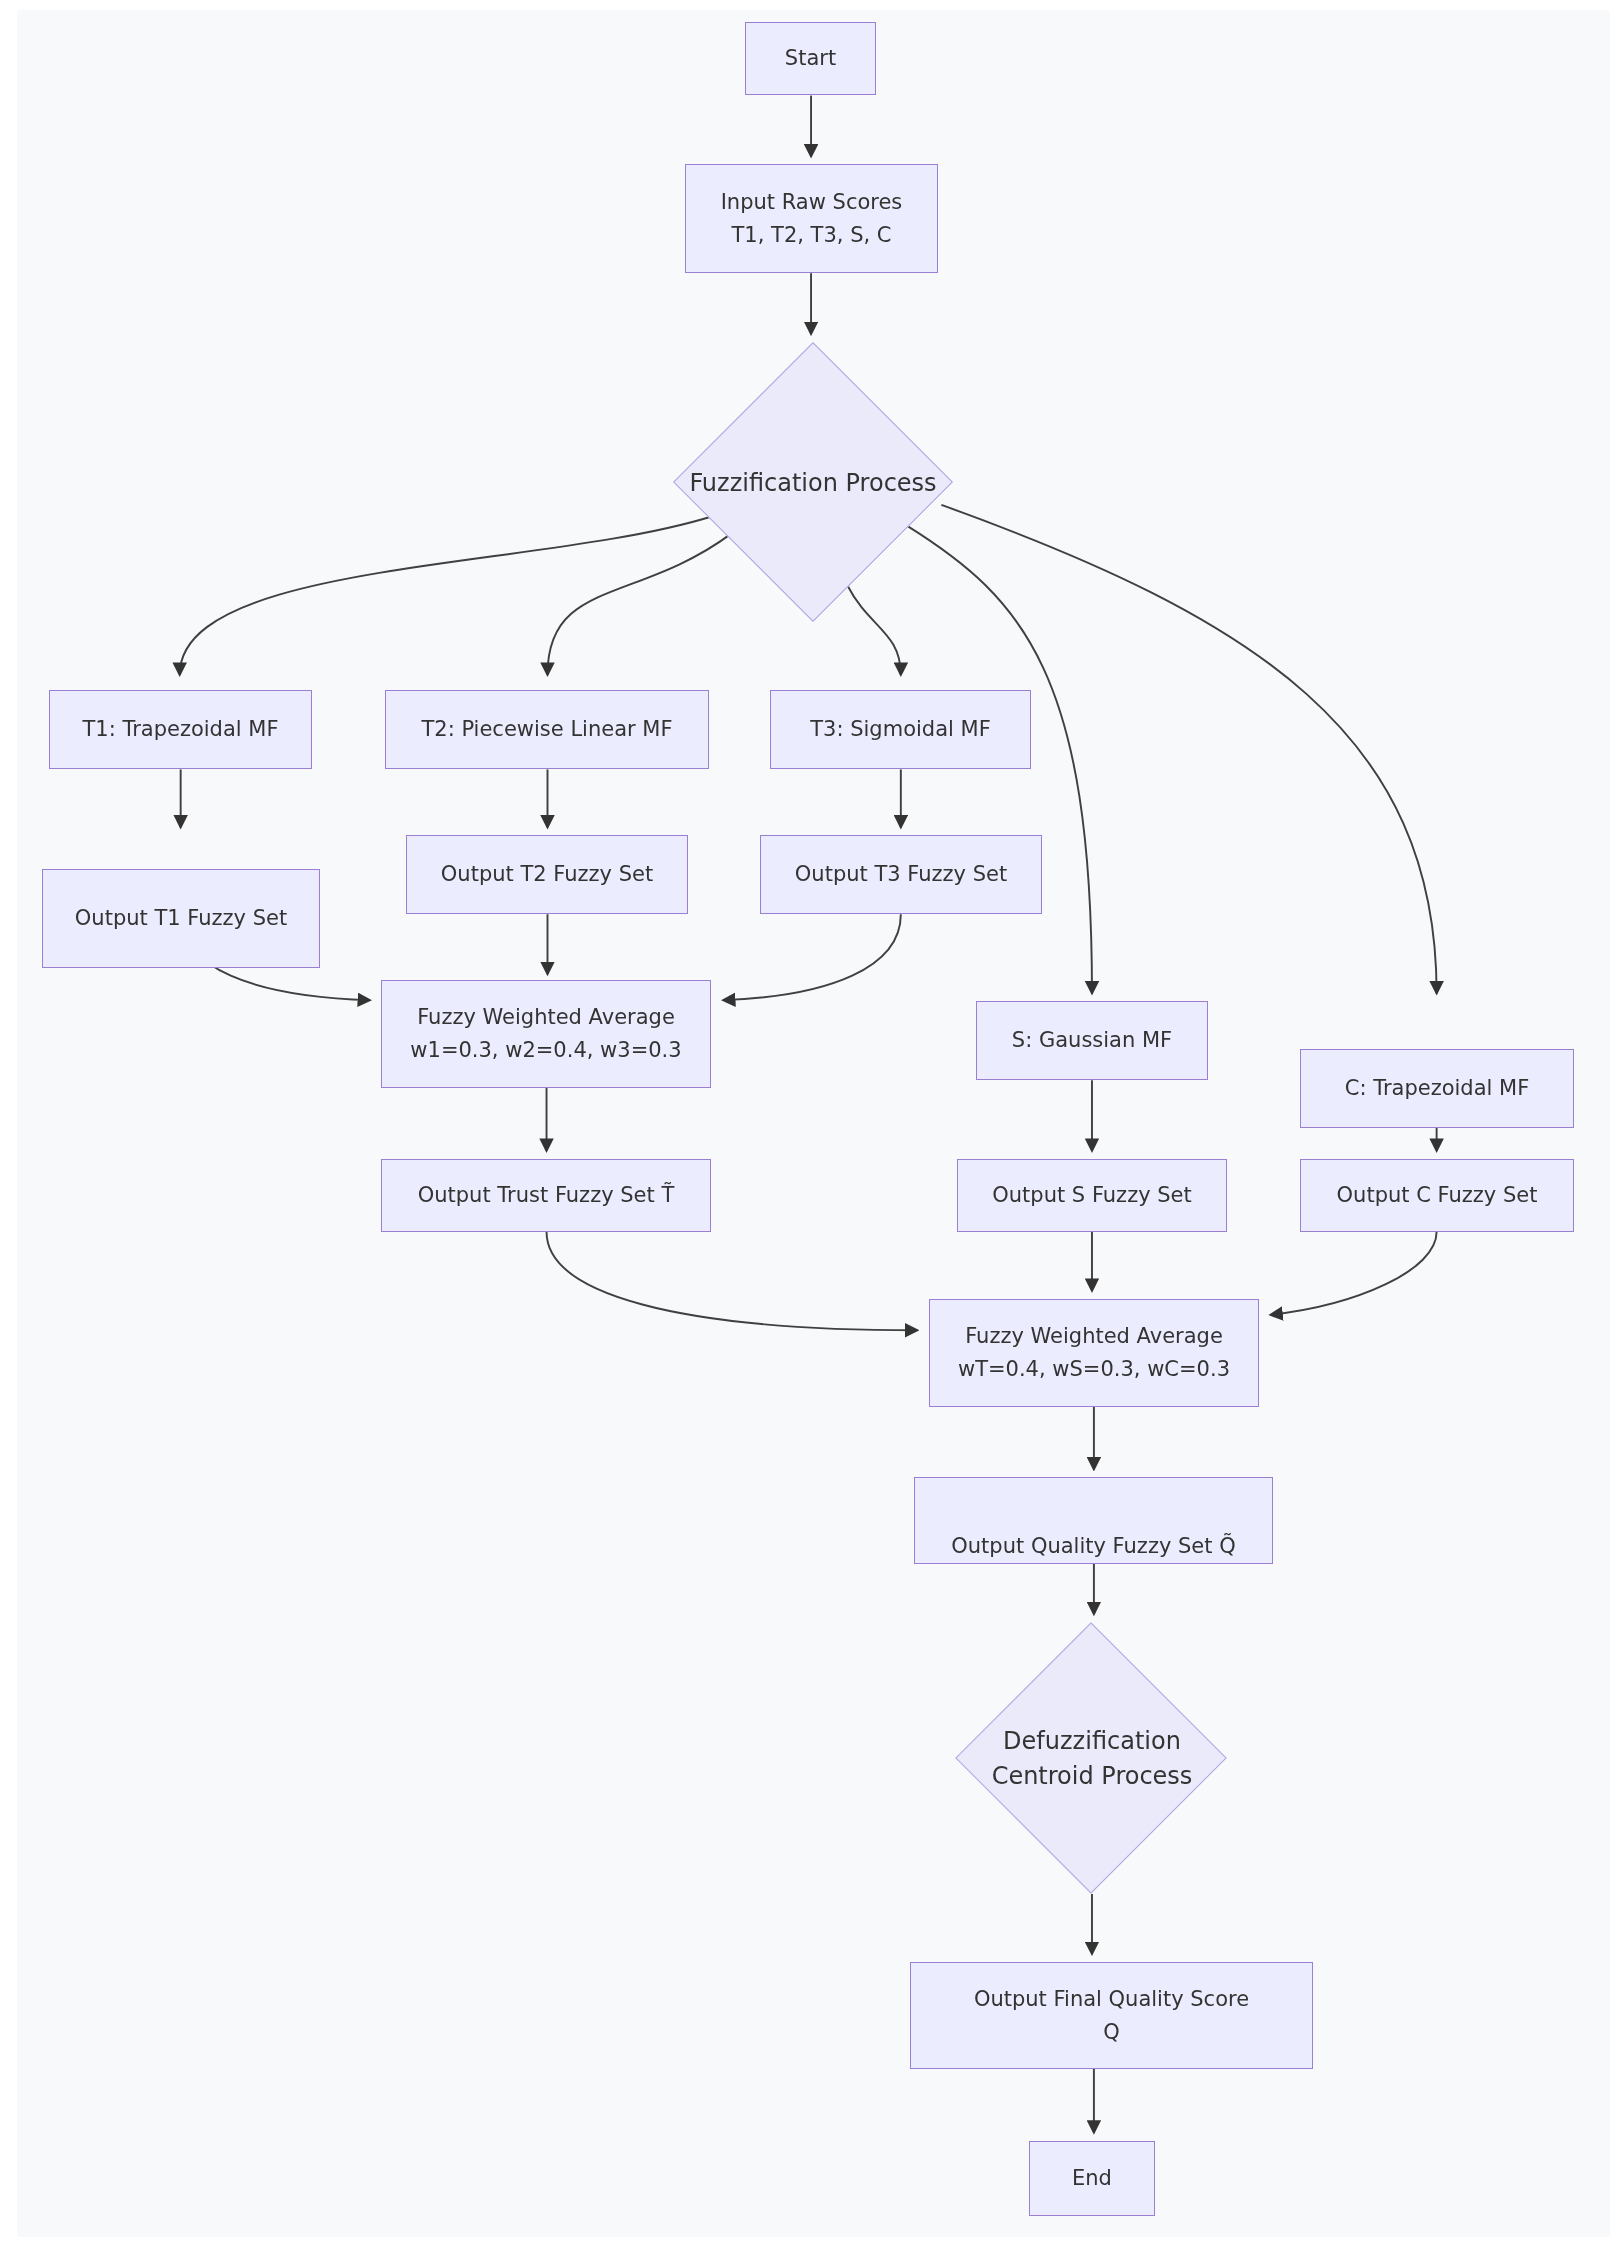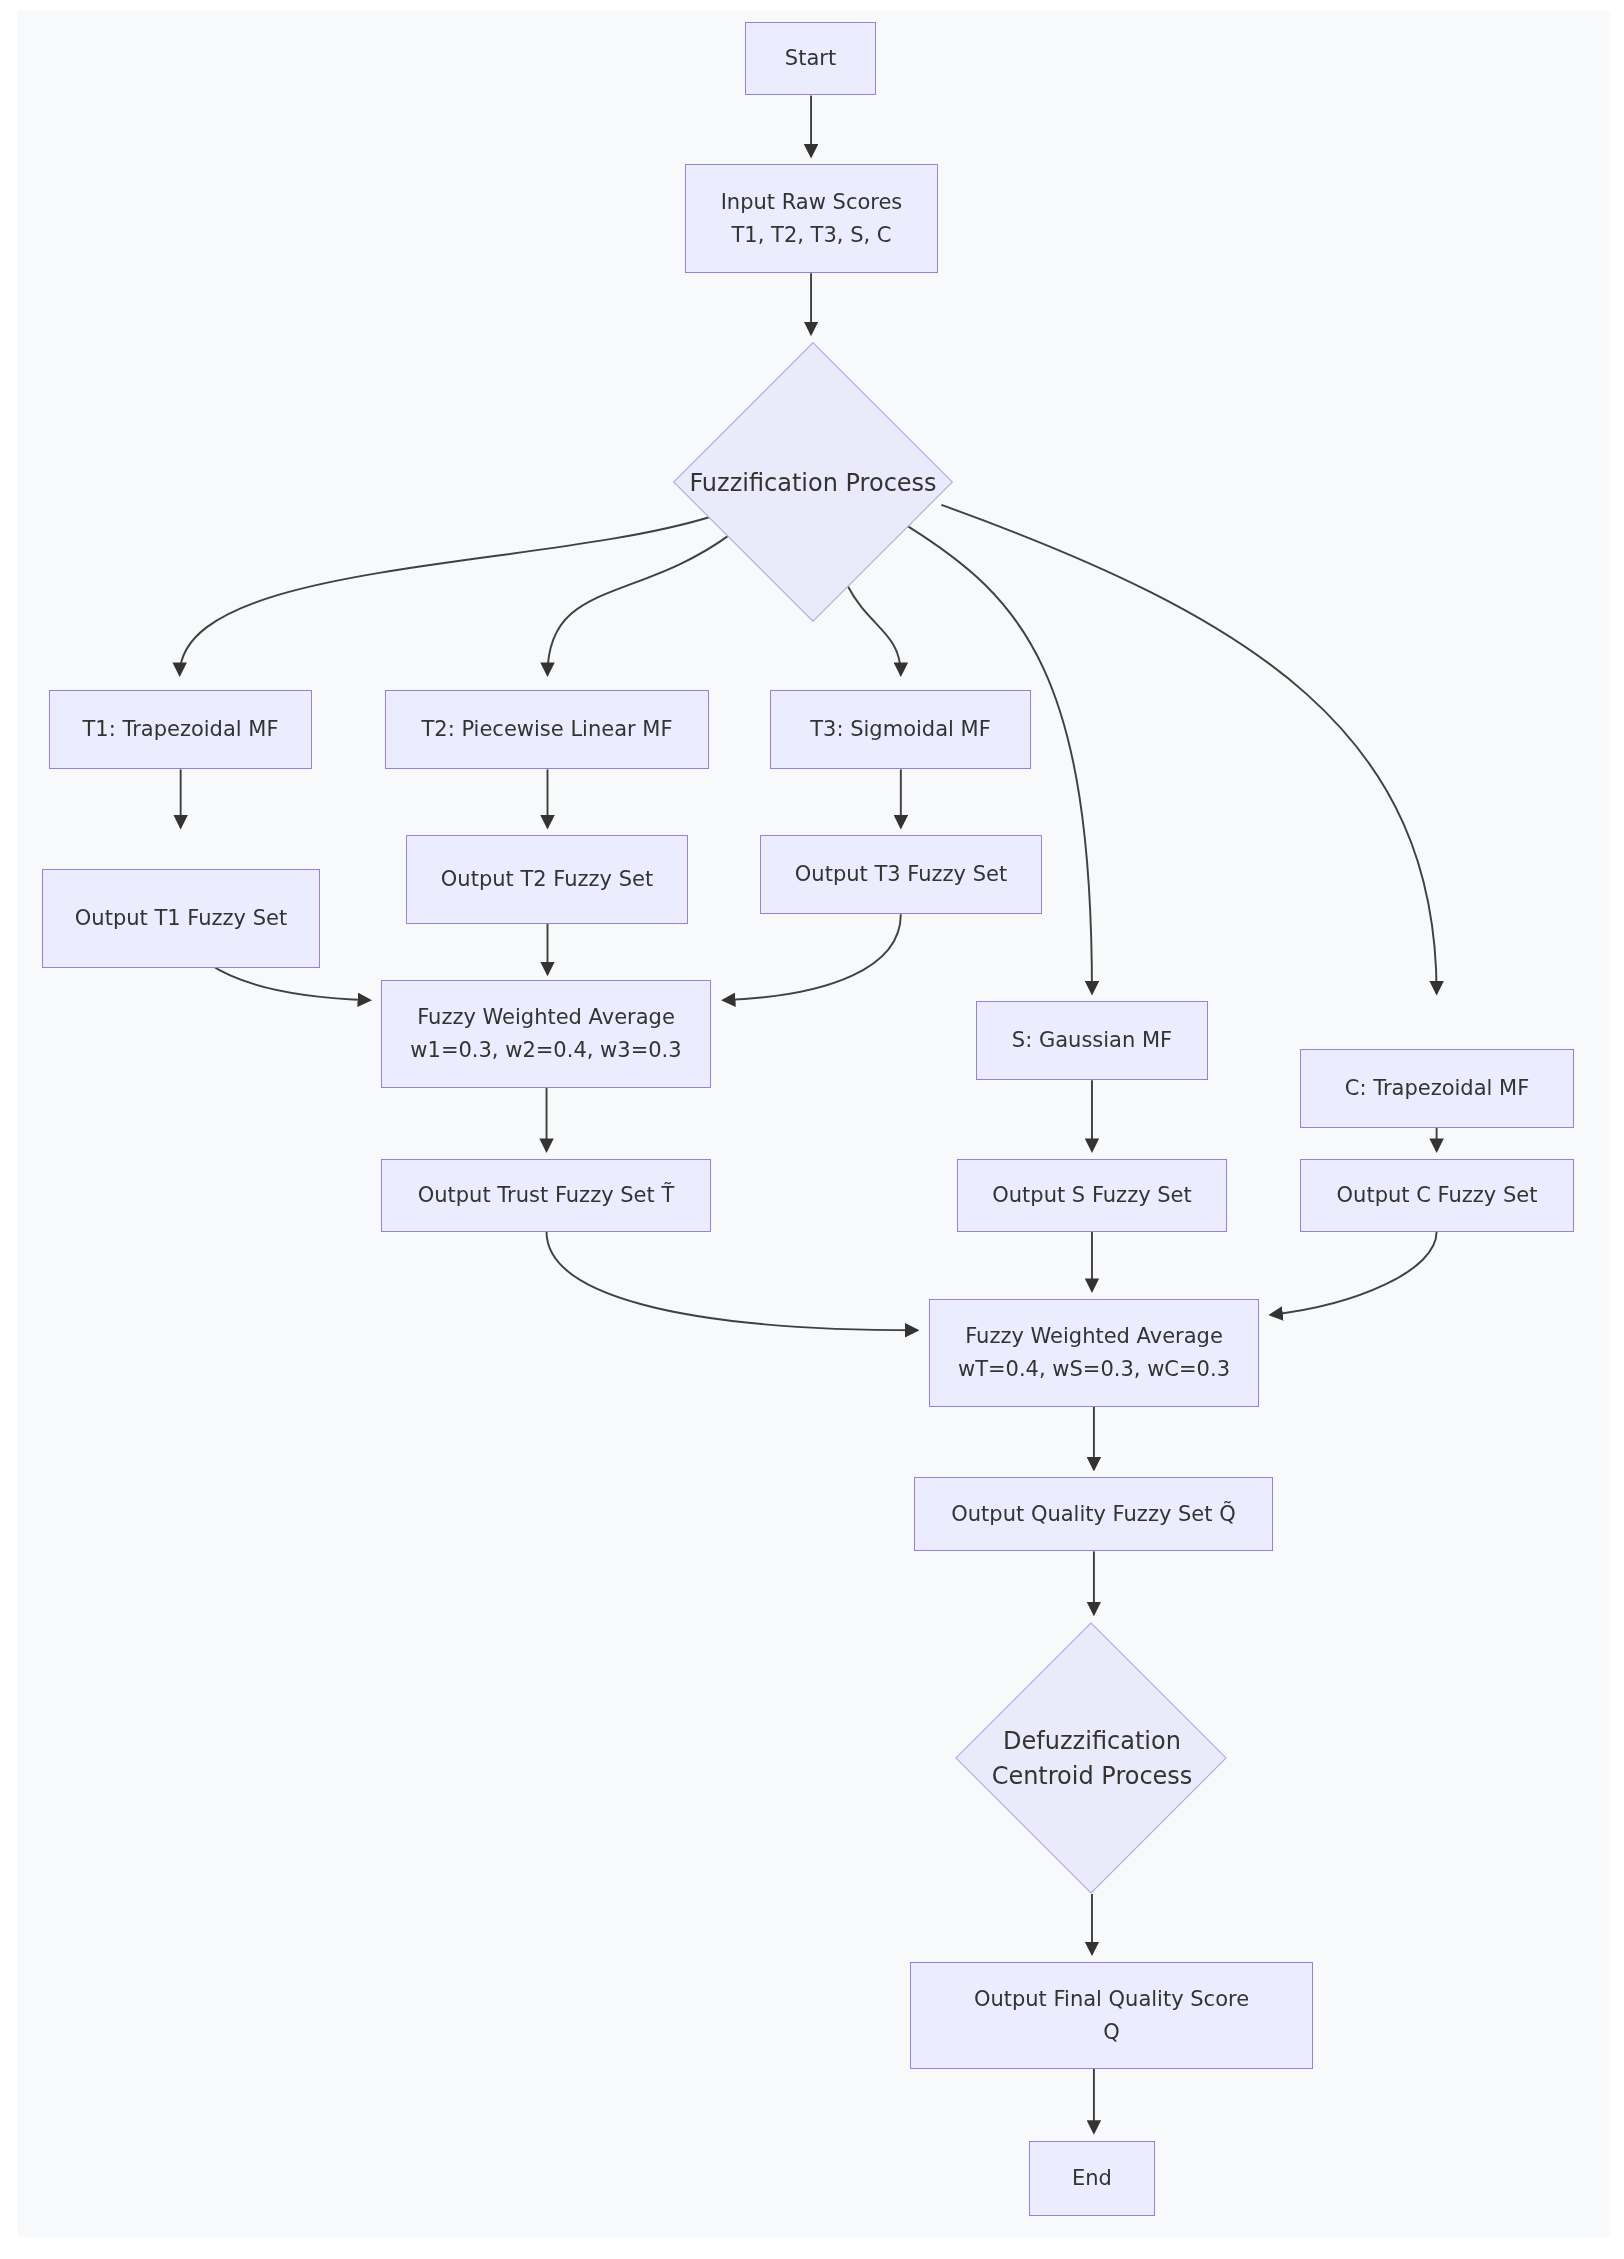--- a/index.html
+++ b/index.html
@@ -113,21 +113,21 @@
   </div>
 
   <div class="node" style="left:770px; top:690px; width:261px; height:79px;">
     <span>T3: Sigmoidal MF</span>
   </div>
 
   <div class="node" style="left:42px; top:825px; width:278px; height:99px;margin-top:44px;">
     <span>Output T1 Fuzzy Set</span>
   </div>
 
-  <div class="node" style="left:406px; top:835px; width:282px; height:89px;text-align:right;">
+  <div class="node" style="left:406px; top:835px; width:282px; height:79px;text-align:right;">
     <span>Output T2 Fuzzy Set</span>
   </div>
 
   <div class="node" style="left:760px; top:835px; width:282px; height:79px;">
     <span>Output T3 Fuzzy Set</span>
   </div>
 
   <div class="node" style="left:381px; top:980px; width:330px; height:108px;">
     <span>Fuzzy Weighted Average</span>
     <span>w1=0.3, w2=0.4, w3=0.3</span>
@@ -151,21 +151,21 @@
 
   <div class="node" style="left:1300px; top:1159px; width:274px; height:73px;">
     <span>Output C Fuzzy Set</span>
   </div>
 
   <div class="node" style="left:929px; top:1299px; width:330px; height:108px;">
     <span>Fuzzy Weighted Average</span>
     <span>wT=0.4, wS=0.3, wC=0.3</span>
   </div>
 
-  <div class="node" style="left:914px; top:1477px; width:359px; height:74px;">
+  <div class="node" style="left:914px; top:1477px; width:359px; height:87px;justify-content:flex-end;">
     <span>Output Quality Fuzzy Set Q̃</span>
   </div>
 
   <div class="node" style="left:910px; top:1962px; width:403px; height:107px;">
     <span>Output Final Quality Score</span>
     <span>Q</span>
   </div>
 
   <div class="node" style="left:1029px; top:2141px; width:126px; height:75px;">
     <span>End</span>

